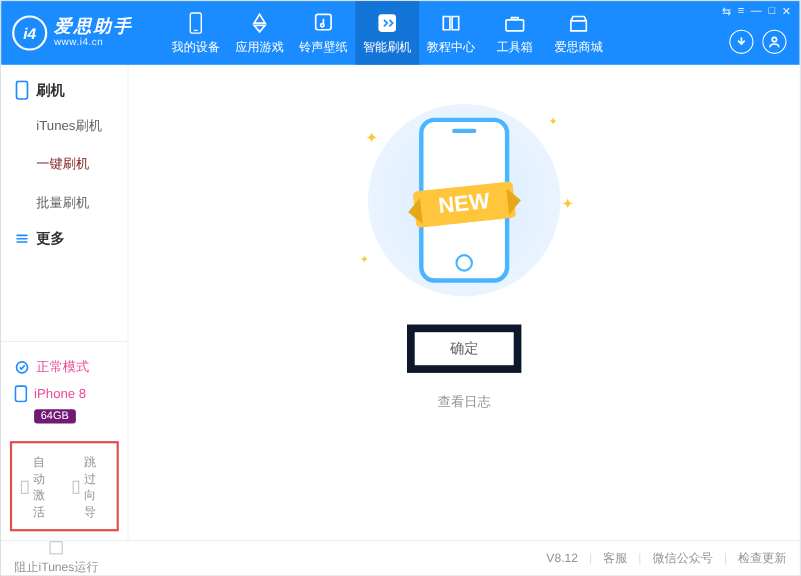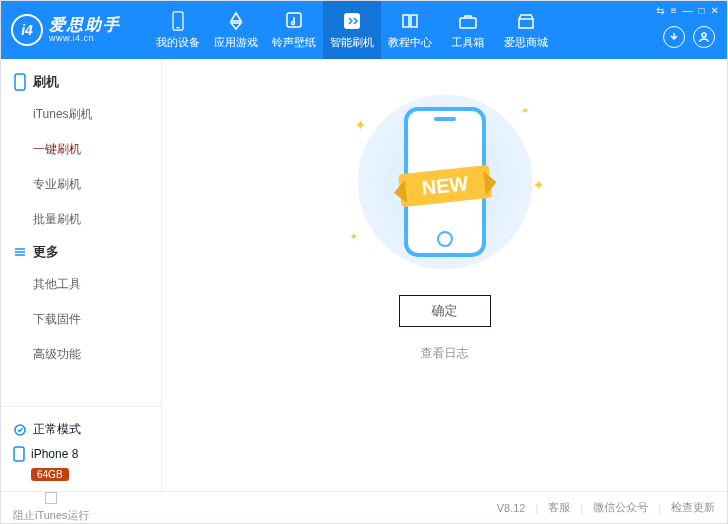--- a/index.html
+++ b/index.html
@@ -17,50 +17,50 @@
 .nav-icon { width: 22px; height: 22px; display: flex; align-items: center; justify-content: center; }
 .nav-icon svg { fill: none; stroke: #fff; stroke-width: 1.5; }
 .titlebar { display: flex; flex-direction: column; align-items: flex-end; padding: 4px 8px 0 0; gap: 6px; min-width: 100px; }
 .ctrl-icons { display: flex; gap: 6px; font-size: 10px; }
 .ctrl-icons span { cursor: pointer; opacity: .9; }
 .rt-icons { display: flex; gap: 8px; margin-top: 4px; margin-right: 4px; }
 .rt-circle { width: 22px; height: 22px; border: 1.5px solid #fff; border-radius: 50%; display: flex; align-items: center; justify-content: center; cursor: pointer; }
 
 
 .body { display: flex; height: 432px; }
-.sidebar { width: 161px; border-right: 1px solid #ebeef5; display: flex; flex-direction: column; background: #fff; }
+.sidebar { width: 116px; border-right: 1px solid #ebeef5; display: flex; flex-direction: column; background: #fff; }
 .side-scroll { flex: 1; overflow: auto; padding-top: 8px; }
 .sec-header { display: flex; align-items: center; gap: 6px; padding: 6px 12px; color: #303133; font-weight: bold; font-size: 13px; }
 .sec-header svg { stroke: #1a8cff; }
 .side-list { padding-left: 32px; }
 .side-item { padding: 9px 0; color: #606266; font-size: 12px; cursor: pointer; }
 .side-item.active { color: #7f1d1d; }
 
 .status-box { border-top: 1px solid #ebeef5; padding: 10px 12px; }
-.status-row { display: flex; align-items: center; gap: 6px; padding: 4px 0; font-size: 12px; color: #0f172a; }
+.status-row { display: flex; align-items: center; gap: 6px; padding: 4px 0; font-size: 12px; color: #ec4899; }
 .status-row svg { stroke: #1a8cff; fill: none; }
-.badge { display: inline-block; background: #c2410c; color: #fff; font-size: 10px; padding: 1px 6px; border-radius: 3px; margin-left: 18px; margin-top: 2px; }
+.badge { display: inline-block; background: #701a75; color: #fff; font-size: 10px; padding: 1px 6px; border-radius: 3px; margin-left: 18px; margin-top: 2px; }
 .checkbox-row { display: flex; gap: 14px; padding: 10px 8px 8px; border: 2px solid #e24c4c; margin: 6px 8px 8px; }
 .chk { display: flex; align-items: center; gap: 4px; color: #909399; font-size: 11px; cursor: pointer; }
 .chkbox { width: 12px; height: 12px; border: 1px solid #c0c4cc; background: #fff; }
 
 .main { flex: 1; position: relative; background: #fff; padding-top: 28px; text-align: center; }
 .illus { width: 220px; height: 190px; margin: 0 auto; position: relative; }
 .illus .circ { position: absolute; left: 50%; top: 50%; width: 175px; height: 175px; transform: translate(-50%,-50%); border-radius: 50%; background: radial-gradient(circle,#d7eaff 0%,#eaf4ff 70%,#fff 100%); }
 .illus .phone { position: absolute; left: 50%; top: 50%; width: 82px; height: 150px; transform: translate(-50%,-50%); background: #fff; border: 4px solid #4ab5ff; border-radius: 14px; }
 .illus .phone::before { content: ""; position: absolute; top: 6px; left: 50%; transform: translateX(-50%); width: 22px; height: 4px; background: #4ab5ff; border-radius: 3px; }
 .illus .phone::after { content: ""; position: absolute; bottom: 6px; left: 50%; transform: translateX(-50%); width: 12px; height: 12px; border: 2px solid #4ab5ff; border-radius: 50%; }
 .illus .ribbon { position: absolute; left: 50%; top: 52%; transform: translate(-50%,-50%) rotate(-6deg); background: #ffc53d; color: #fff; font-weight: bold; font-size: 20px; padding: 5px 22px; border-radius: 4px; }
 .illus .ribbon::before, .illus .ribbon::after { content: ""; position: absolute; top: 6px; width: 0; height: 0; border: 12px solid transparent; }
 .illus .ribbon::before { left: -18px; border-right-color: #e6a817; }
 .illus .ribbon::after { right: -18px; border-left-color: #e6a817; }
 .star { position: absolute; color: #ffc53d; font-size: 14px; }
 
 .success-text { font-size: 17px; color: #303133; margin-top: 16px; letter-spacing: 1px; }
-.ok-btn { display: inline-block; margin-top: 18px; border: 1px solid #0f172a; padding: 6px 32px; font-size: 13px; color: #606266; background: #fff; cursor: pointer; }
+.ok-btn { display: inline-block; margin-top: 18px; border: 7px solid #0f172a; padding: 6px 32px; font-size: 13px; color: #606266; background: #fff; cursor: pointer; }
 .view-log { display: block; margin-top: 18px; font-size: 12px; color: #909399; text-decoration: none; cursor: pointer; }
 
 
 .footer { height: 32px; border-top: 1px solid #ebeef5; display: flex; align-items: center; padding: 0 12px; font-size: 11px; color: #909399; background: #fff; }
 .footer .chk { color: #909399; flex-direction: column; }
 .footer-right { margin-left: auto; display: flex; align-items: center; gap: 10px; }
 .footer-right .sep { color: #dcdfe6; }
 .footer-right a { color: #909399; cursor: pointer; }
 </style>
 </head>
@@ -166,55 +166,59 @@
     <div class="side-scroll">
       <div class="sec-header">
         <svg width="14" height="18" viewBox="0 0 14 18" fill="none" stroke-width="1.5">
             <rect x="2" y="1" width="10" height="16" rx="2"></rect>
           </svg>
         <span>刷机</span>
       </div>
       <div class="side-list">
         <div class="side-item">iTunes刷机</div>
         <div class="side-item active">一键刷机</div>
-        <div class="side-item">专业刷机</div>
         <div class="side-item">批量刷机</div>
       </div>
       <div class="sec-header">
         <svg width="14" height="14" viewBox="0 0 14 14" fill="none" stroke="#909399" stroke-width="1.5">
             <line x1="2" y1="4" x2="12" y2="4"></line>
             <line x1="2" y1="7" x2="12" y2="7"></line>
             <line x1="2" y1="10" x2="12" y2="10"></line>
           </svg>
         <span>更多</span>
       </div>
-      <div class="side-list">
-        <div class="side-item">其他工具</div>
-        <div class="side-item">下载固件</div>
-        <div class="side-item">高级功能</div>
-      </div>
     </div>
 
     <div class="status-box">
       <div class="status-row">
         <svg width="14" height="14" viewBox="0 0 14 14" stroke-width="1.5">
             <circle cx="7" cy="7" r="5"></circle>
             <path d="M5 7l1.5 1.5L9.5 5"></path>
           </svg>
         <span>正常模式</span>
       </div>
       <div class="status-row">
         <svg width="12" height="16" viewBox="0 0 12 16" stroke-width="1.5">
             <rect x="1" y="1" width="10" height="14" rx="2"></rect>
           </svg>
         <span>iPhone 8</span>
       </div>
       <span class="badge">64GB</span>
     </div>
 
+    <div class="checkbox-row">
+      <label class="chk">
+          <span class="chkbox"></span>
+          <span>自动激活</span>
+        </label>
+      <label class="chk">
+          <span class="chkbox"></span>
+          <span>跳过向导</span>
+        </label>
+    </div>
   </div>
 
   <div class="main">
     <div class="illus">
       <div class="circ"></div>
       <span class="star" style="left:20px;top:30px">✦</span>
       <span class="star" style="right:25px;top:18px;font-size:10px">✦</span>
       <span class="star" style="right:10px;top:90px">✦</span>
       <span class="star" style="left:15px;bottom:35px;font-size:10px">✦</span>
       <div class="phone"></div>

